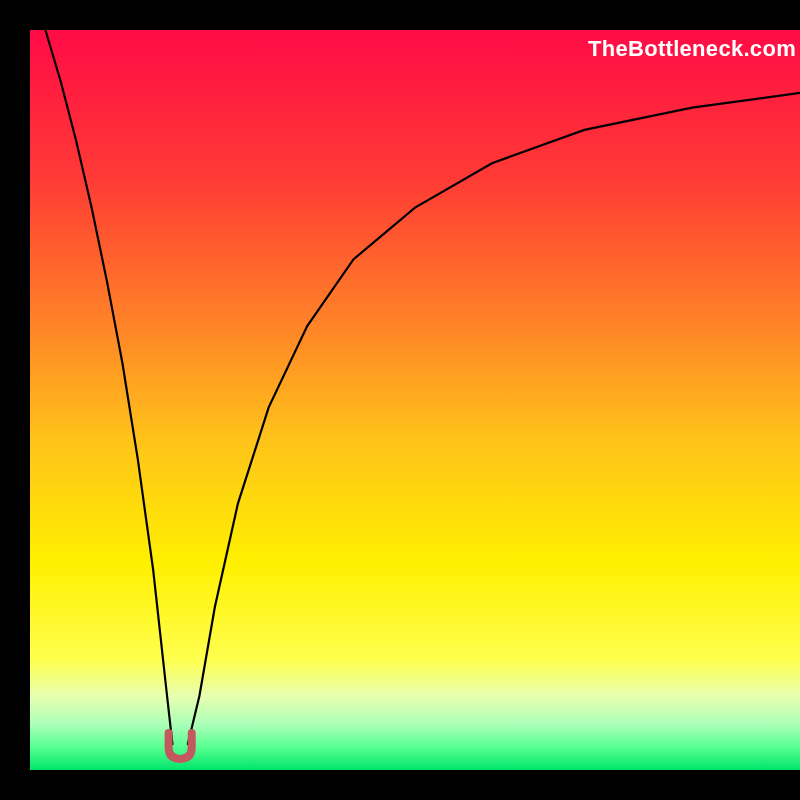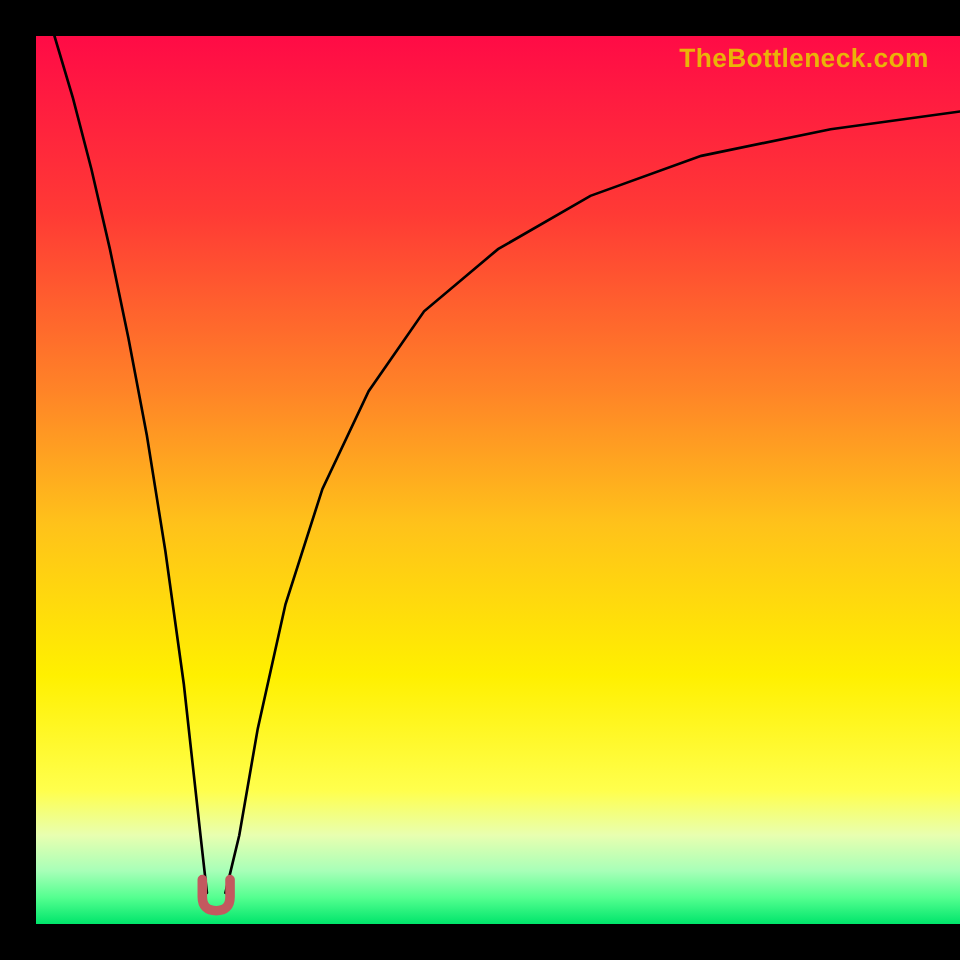--- a/index.html
+++ b/index.html
@@ -19,22 +19,22 @@
   .plot {
     position: absolute;
     left: 30px;
     top: 30px;
     width: 770px;   
     height: 740px;  
   }
   .watermark {
     position: absolute;
     top: 6px;
-    right: 26px;
-    color: #eab308;
+    right: 4px;
+    color: #ffffff;
     font-size: 22px;
     font-weight: 600;
     letter-spacing: 0.3px;
     z-index: 5;
   }
   svg { display: block; }
 </style>
 </head>
 <body>
 

